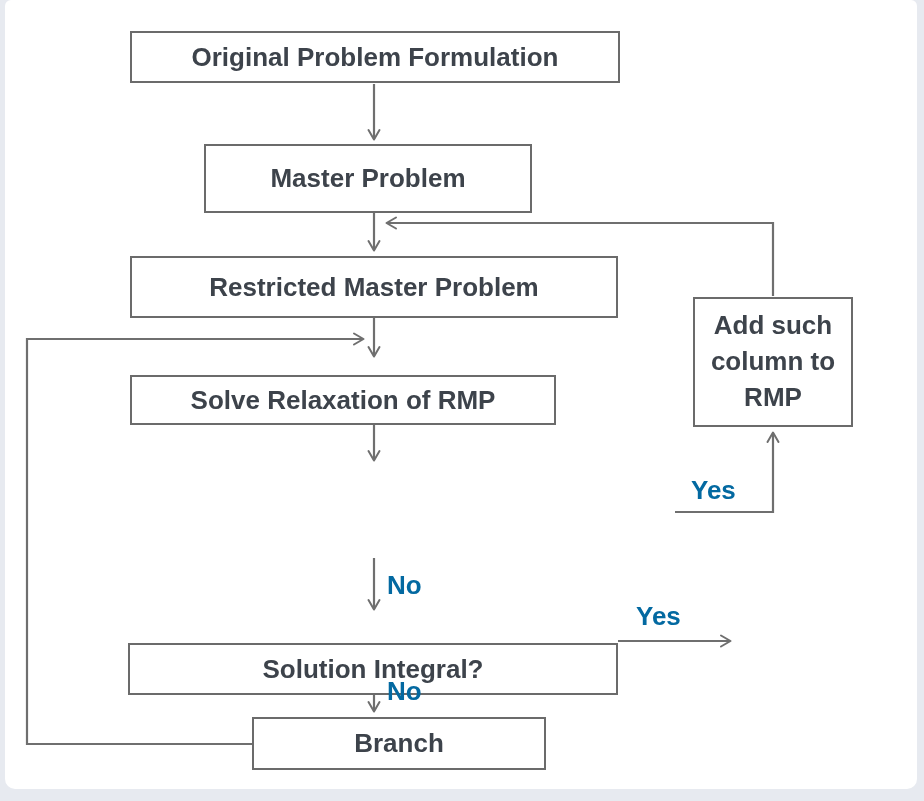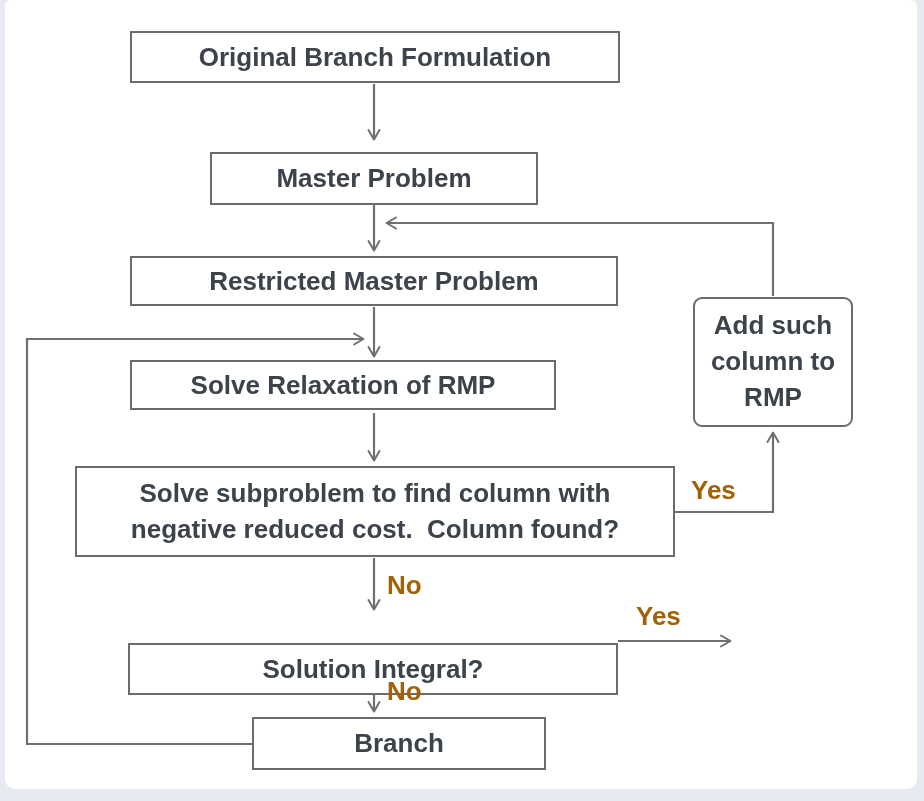--- a/index.html
+++ b/index.html
@@ -28,21 +28,21 @@
     font-size: 26px;
     line-height: 1.25;
     display: flex;
     align-items: center;
     justify-content: center;
     text-align: center;
   }
   .node.pre { white-space: pre-wrap; line-height: 1.38; }
   .edge-label {
     position: absolute;
-    color: #a16207;
+    color: #0369a1;
     font-weight: bold;
     font-size: 26px;
     line-height: 1.1;
   }
 </style>
 </head>
 <body>
 
 <div class="page-card"></div>
 
@@ -61,32 +61,30 @@
       <path d="M374 307 L374 356" marker-end="url(#arrow)"></path>
       <path d="M252 744 L27 744 L27 339 L363 339" marker-end="url(#arrow)"></path>
       <path d="M374 413 L374 460" marker-end="url(#arrow)"></path>
       <path d="M675 512 L773 512 L773 433" marker-end="url(#arrow)"></path>
       <path d="M374 558 L374 609" marker-end="url(#arrow)"></path>
       <path d="M618 641 L730 641" marker-end="url(#arrow)"></path>
       <path d="M374 668 L374 711" marker-end="url(#arrow)"></path>
     </g>
   </svg>
 
-  <div class="node" style="left:130px; top:31px; width:490px; height:52px;">Original Branch Formulation</div>
+  <div class="node" style="left:130px; top:31px; width:490px; height:52px;">Original Problem Formulation</div>
 
-  <div class="node" style="left:210px; top:144px; width:328px; height:53px;margin-top:8px;">Master Problem</div>
+  <div class="node" style="left:204px; top:144px; width:328px; height:69px;">Master Problem</div>
 
-  <div class="node" style="left:130px; top:256px; width:488px; height:50px;">Restricted Master Problem</div>
+  <div class="node" style="left:130px; top:256px; width:488px; height:62px;">Restricted Master Problem</div>
 
-  <div class="node" style="left:130px; top:360px; width:426px; height:50px;">Solve Relaxation of RMP</div>
+  <div class="node" style="left:130px; top:375px; width:426px; height:50px;">Solve Relaxation of RMP</div>
 
-  <div class="node pre" style="left:75px; top:466px; width:600px; height:91px;">Solve subproblem to find column with
-negative reduced cost.  Column found?</div>
 
-  <div class="node pre" style="left:693px; top:297px; width:160px; height:130px;border-radius:9px;">Add such
+  <div class="node pre" style="left:693px; top:297px; width:160px; height:130px;">Add such
 column to
 RMP</div>
 
   <div class="node" style="left:128px; top:615px; width:490px; height:52px;margin-top:28px;">Solution Integral?</div>
 
 
   <div class="node" style="left:252px; top:717px; width:294px; height:53px;">Branch</div>
 
   <div class="edge-label" style="left:691px; top:476px;">Yes</div>
 

